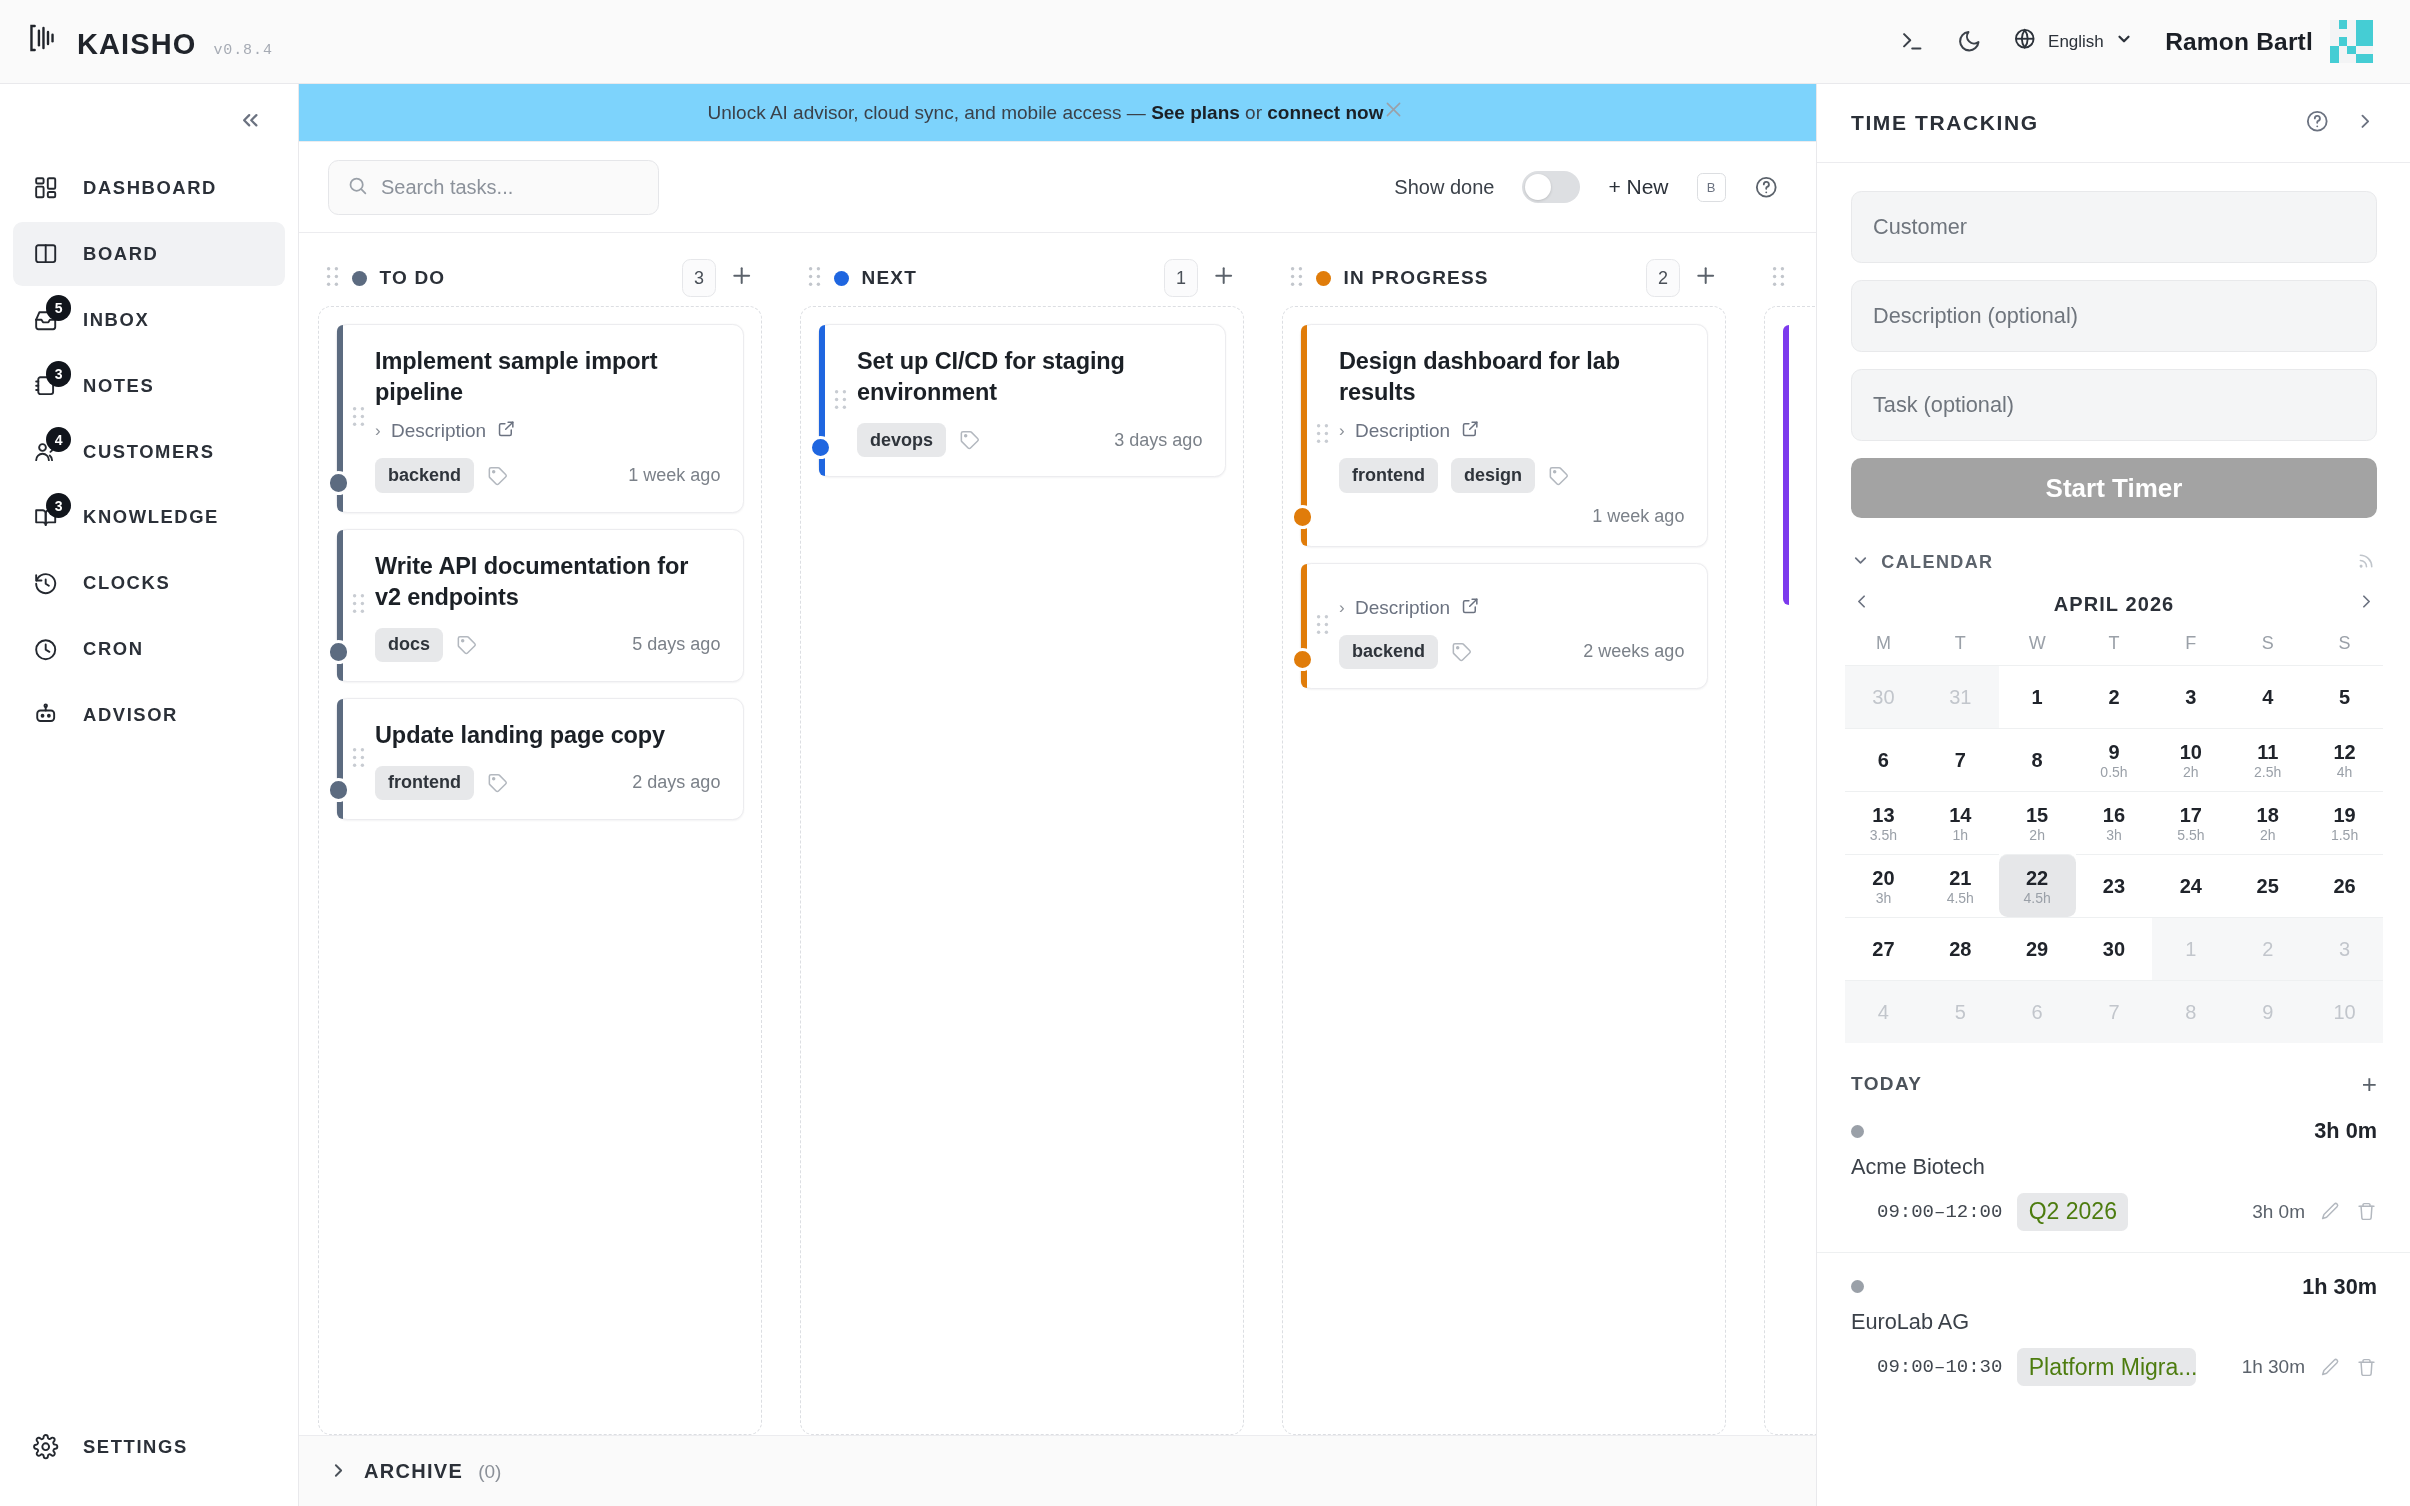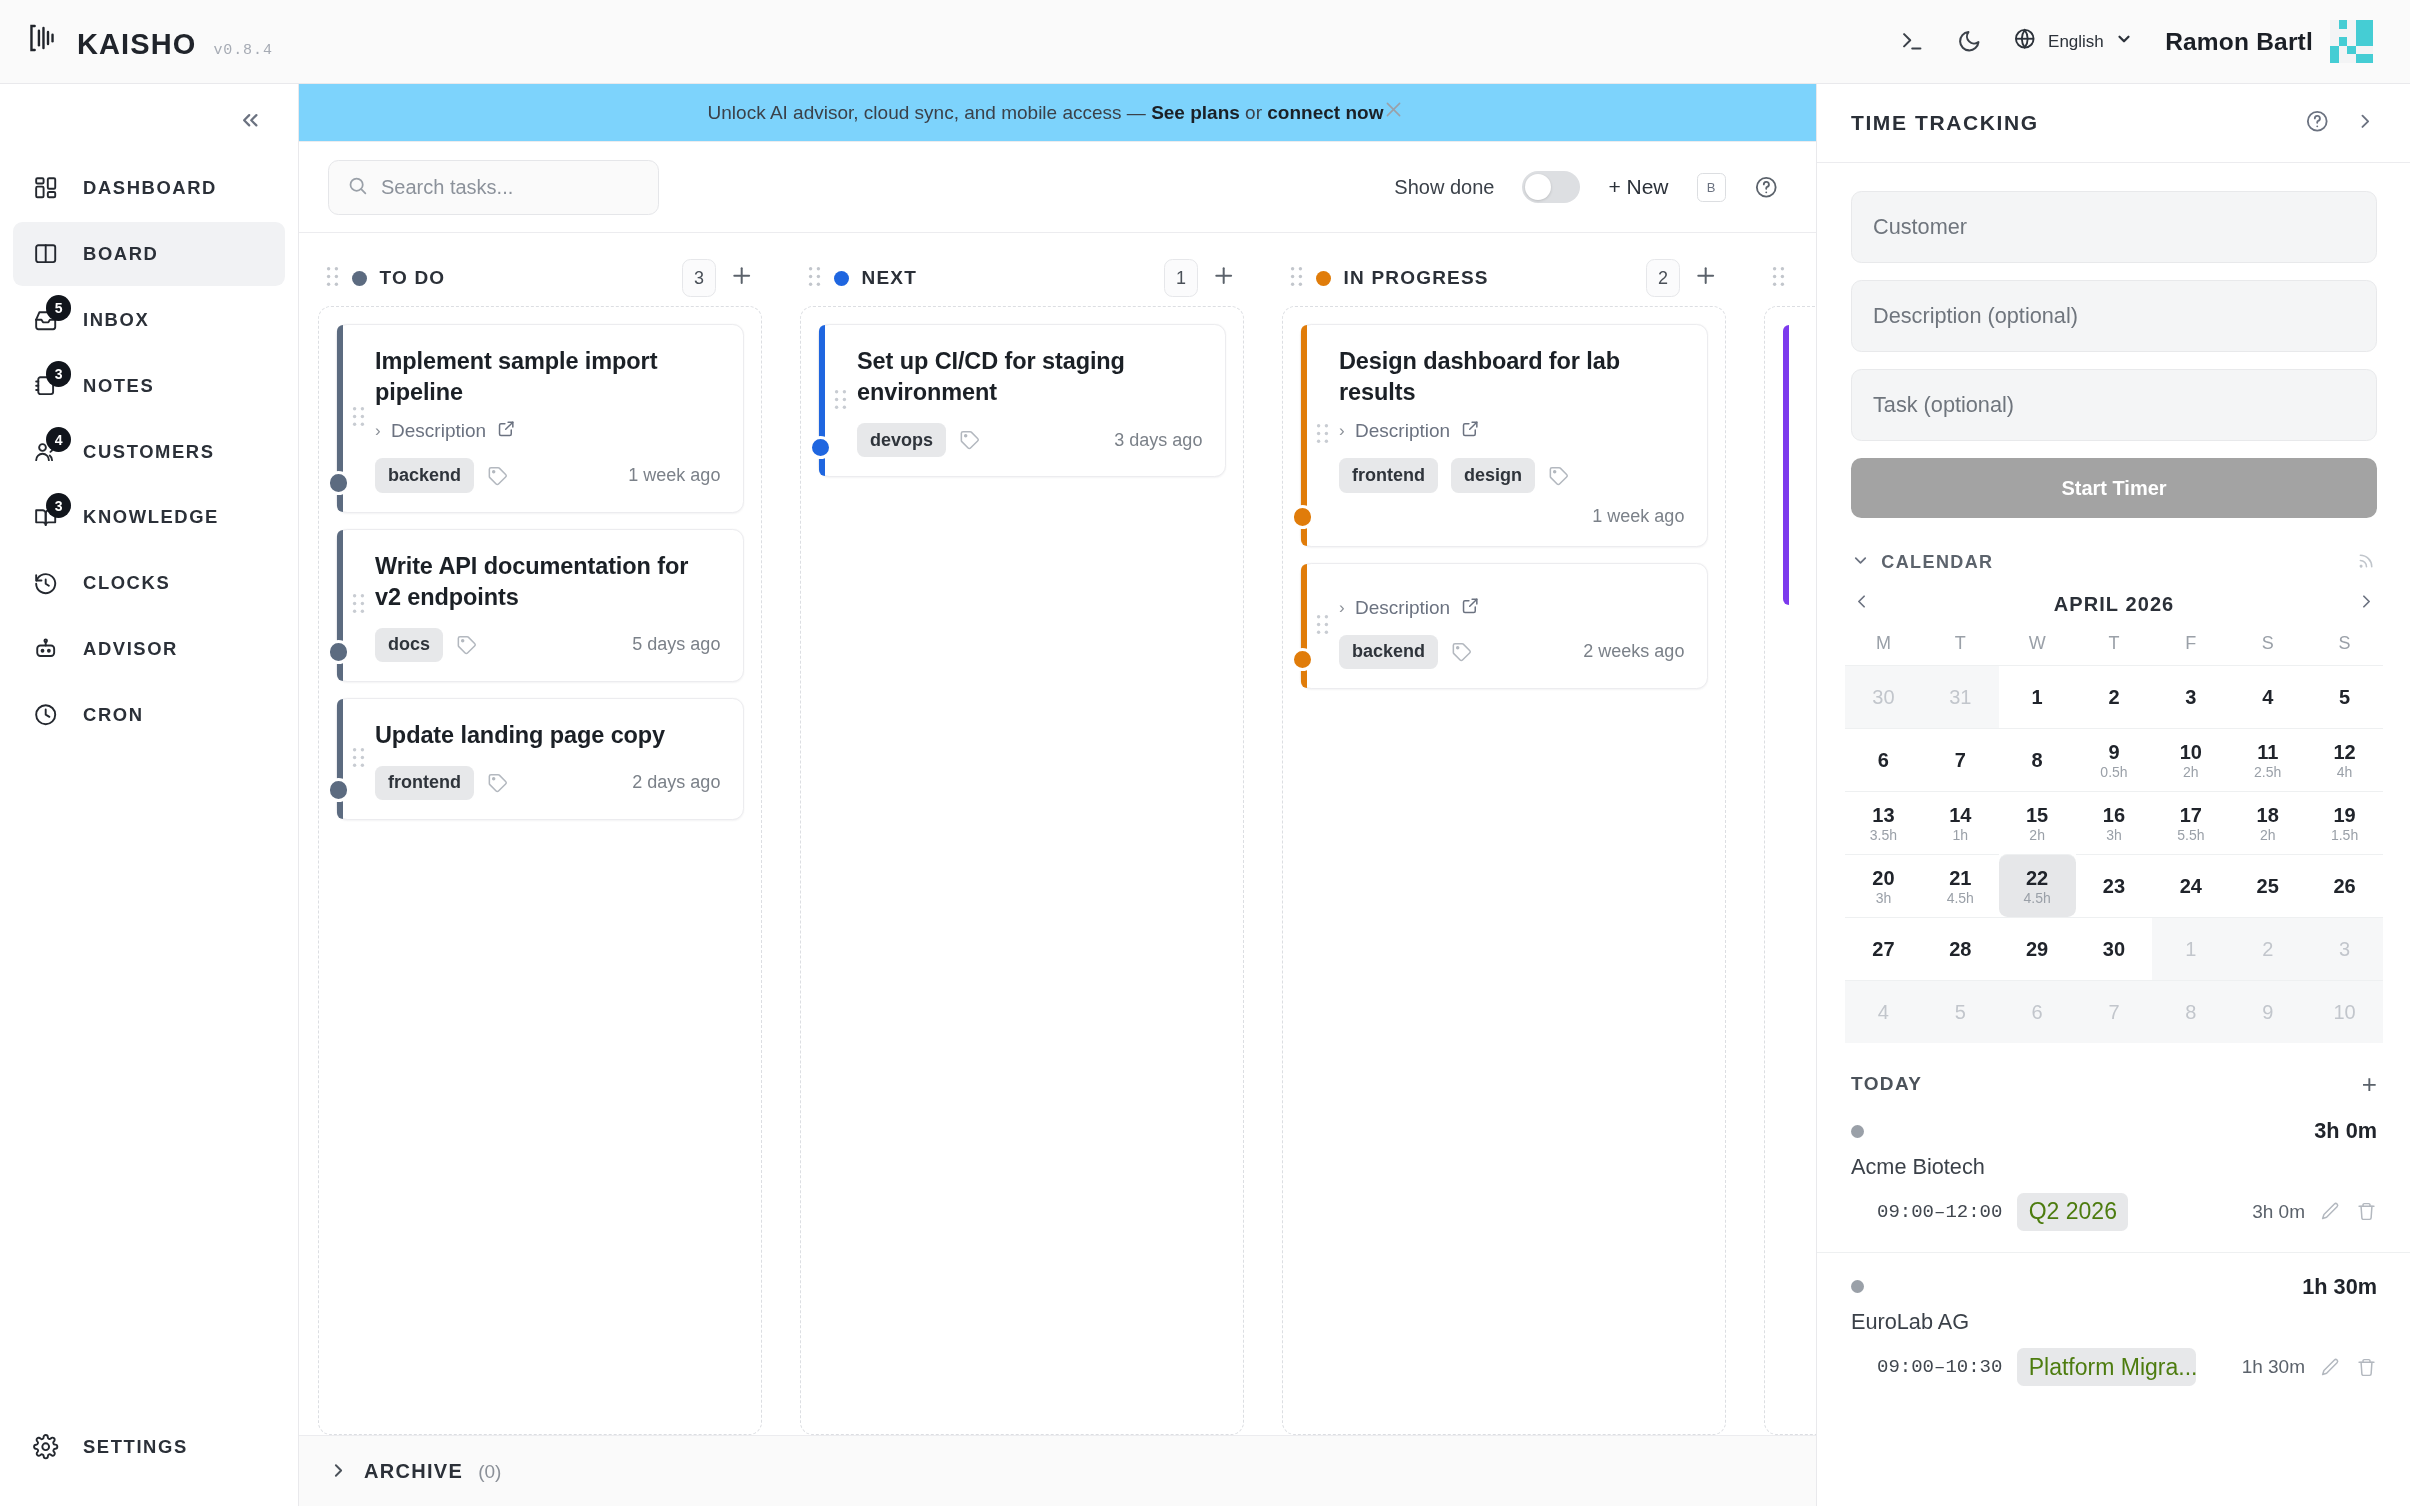--- a/index.html
+++ b/index.html
@@ -137,21 +137,21 @@
     display: flex; flex-direction: column; min-height: 0;
   }
   .rp-head { height: 79px; flex: 0 0 79px; display: flex; align-items: center; padding: 0 34px; border-bottom: 0.9px solid #ececef; }
   .rp-title { font-size: 21px; font-weight: 700; letter-spacing: 1.6px; color: #2b3038; }
   .rp-head-right { margin-left: auto; display: flex; align-items: center; gap: 24.5px; color: #6b7280; }
   .rp-body { flex: 1 1 auto; overflow: hidden; display: flex; flex-direction: column; }
   .tt-form { padding: 28px 34px 0; display: flex; flex-direction: column; gap: 17px; }
   .tt-input { height: 72px; background: #f4f5f6; border: 0.9px solid #e8e9eb; border-radius: 10.4px; display: flex; align-items: center; padding: 0 21px; }
   .tt-input input { border: 0; outline: 0; background: transparent; width: 100%; font-size: 21.7px; color: #3b4149; font-family: "Liberation Sans", sans-serif; }
   .tt-input input::placeholder { color: #6f757d; }
-  .start-btn { height: 60px; border-radius: 10.4px; background: #a3a3a3; color: #fff; font-size: 20px; font-weight: 700; display: flex; align-items: center; justify-content: center; cursor: pointer; border: 0; font-family: "Liberation Sans", sans-serif; }
+  .start-btn { height: 60px; border-radius: 10.4px; background: #a3a3a3; color: #fff; font-size: 26px; font-weight: 700; display: flex; align-items: center; justify-content: center; cursor: pointer; border: 0; font-family: "Liberation Sans", sans-serif; }
 
   .cal-head { display: flex; align-items: center; gap: 11.3px; padding: 32px 34px 0; color: #6b7280; }
   .cal-head-title { font-size: 18px; font-weight: 700; letter-spacing: 1.4px; color: #5c636c; }
   .cal-rss { margin-left: auto; color: #c0c5cb; }
   .cal-nav { display: flex; align-items: center; justify-content: space-between; padding: 17px 34px 0; }
   .cal-month { font-size: 20px; font-weight: 700; letter-spacing: 1.1px; color: #2b3038; }
   .cal-arrow { color: #6b7280; font-size: 22.6px; cursor: pointer; }
   .cal-grid { padding: 15px 28px 0; }
   .cal-dow { display: grid; grid-template-columns: repeat(7,1fr); }
   .cal-dow div { text-align: center; font-size: 18px; color: #9aa0a8; padding-bottom: 11.3px; }
@@ -342,37 +342,37 @@
                 <path d="M3.5 9A9 9 0 1 1 3 12"></path>
                 <polyline points="3 4 3 9 8 9"></polyline>
                 <polyline points="12 8 12 12 15 14"></polyline>
               </svg>
             </span>
             <span class="nav-label">CLOCKS</span>
           </div>
           <div class="nav-item">
             <span class="nav-icon">
               <svg width="25.4" height="25.4" viewBox="0 0 24 24" fill="none" stroke="currentColor" stroke-width="1.8" stroke-linecap="round" stroke-linejoin="round">
+                <circle cx="12" cy="12" r="9"></circle>
+                <polyline points="12 7 12 12 15.5 14"></polyline>
+              </svg>
+            </span>
+            <span class="nav-label">CRON</span>
+          </div>
+          <div class="nav-item">
+            <span class="nav-icon">
+              <svg width="25.4" height="25.4" viewBox="0 0 24 24" fill="none" stroke="currentColor" stroke-width="1.8" stroke-linecap="round" stroke-linejoin="round">
                 <rect x="4" y="8" width="16" height="10" rx="3"></rect>
                 <line x1="12" y1="4.5" x2="12" y2="8"></line>
                 <circle cx="12" cy="3.6" r="1.2"></circle>
                 <circle cx="9" cy="13" r=".9"></circle>
                 <circle cx="15" cy="13" r=".9"></circle>
               </svg>
             </span>
             <span class="nav-label">ADVISOR</span>
-          </div>
-          <div class="nav-item">
-            <span class="nav-icon">
-              <svg width="25.4" height="25.4" viewBox="0 0 24 24" fill="none" stroke="currentColor" stroke-width="1.8" stroke-linecap="round" stroke-linejoin="round">
-                <circle cx="12" cy="12" r="9"></circle>
-                <polyline points="12 7 12 12 15.5 14"></polyline>
-              </svg>
-            </span>
-            <span class="nav-label">CRON</span>
           </div>
         </div>
       <div class="sidebar-spacer"></div>
       <div class="sidebar-bottom">
         <div class="nav-item">
           <span class="nav-icon">
             <svg width="25.4" height="25.4" viewBox="0 0 24 24" fill="none" stroke="currentColor" stroke-width="1.8">
                 <circle cx="12" cy="12" r="3.2"></circle>
                 <path d="M19.4 15a1.6 1.6 0 0 0 .3 1.8l.1.1a2 2 0 1 1-2.8 2.8l-.1-.1a1.6 1.6 0 0 0-1.8-.3 1.6 1.6 0 0 0-1 1.5V21a2 2 0 1 1-4 0v-.1A1.6 1.6 0 0 0 9 19.4a1.6 1.6 0 0 0-1.8.3l-.1.1a2 2 0 1 1-2.8-2.8l.1-.1a1.6 1.6 0 0 0 .3-1.8 1.6 1.6 0 0 0-1.5-1H3a2 2 0 1 1 0-4h.1A1.6 1.6 0 0 0 4.6 9a1.6 1.6 0 0 0-.3-1.8l-.1-.1a2 2 0 1 1 2.8-2.8l.1.1a1.6 1.6 0 0 0 1.8.3H9a1.6 1.6 0 0 0 1-1.5V3a2 2 0 1 1 4 0v.1a1.6 1.6 0 0 0 1 1.5 1.6 1.6 0 0 0 1.8-.3l.1-.1a2 2 0 1 1 2.8 2.8l-.1.1a1.6 1.6 0 0 0-.3 1.8V9a1.6 1.6 0 0 0 1.5 1H21a2 2 0 1 1 0 4h-.1a1.6 1.6 0 0 0-1.5 1z"></path>
               </svg>

